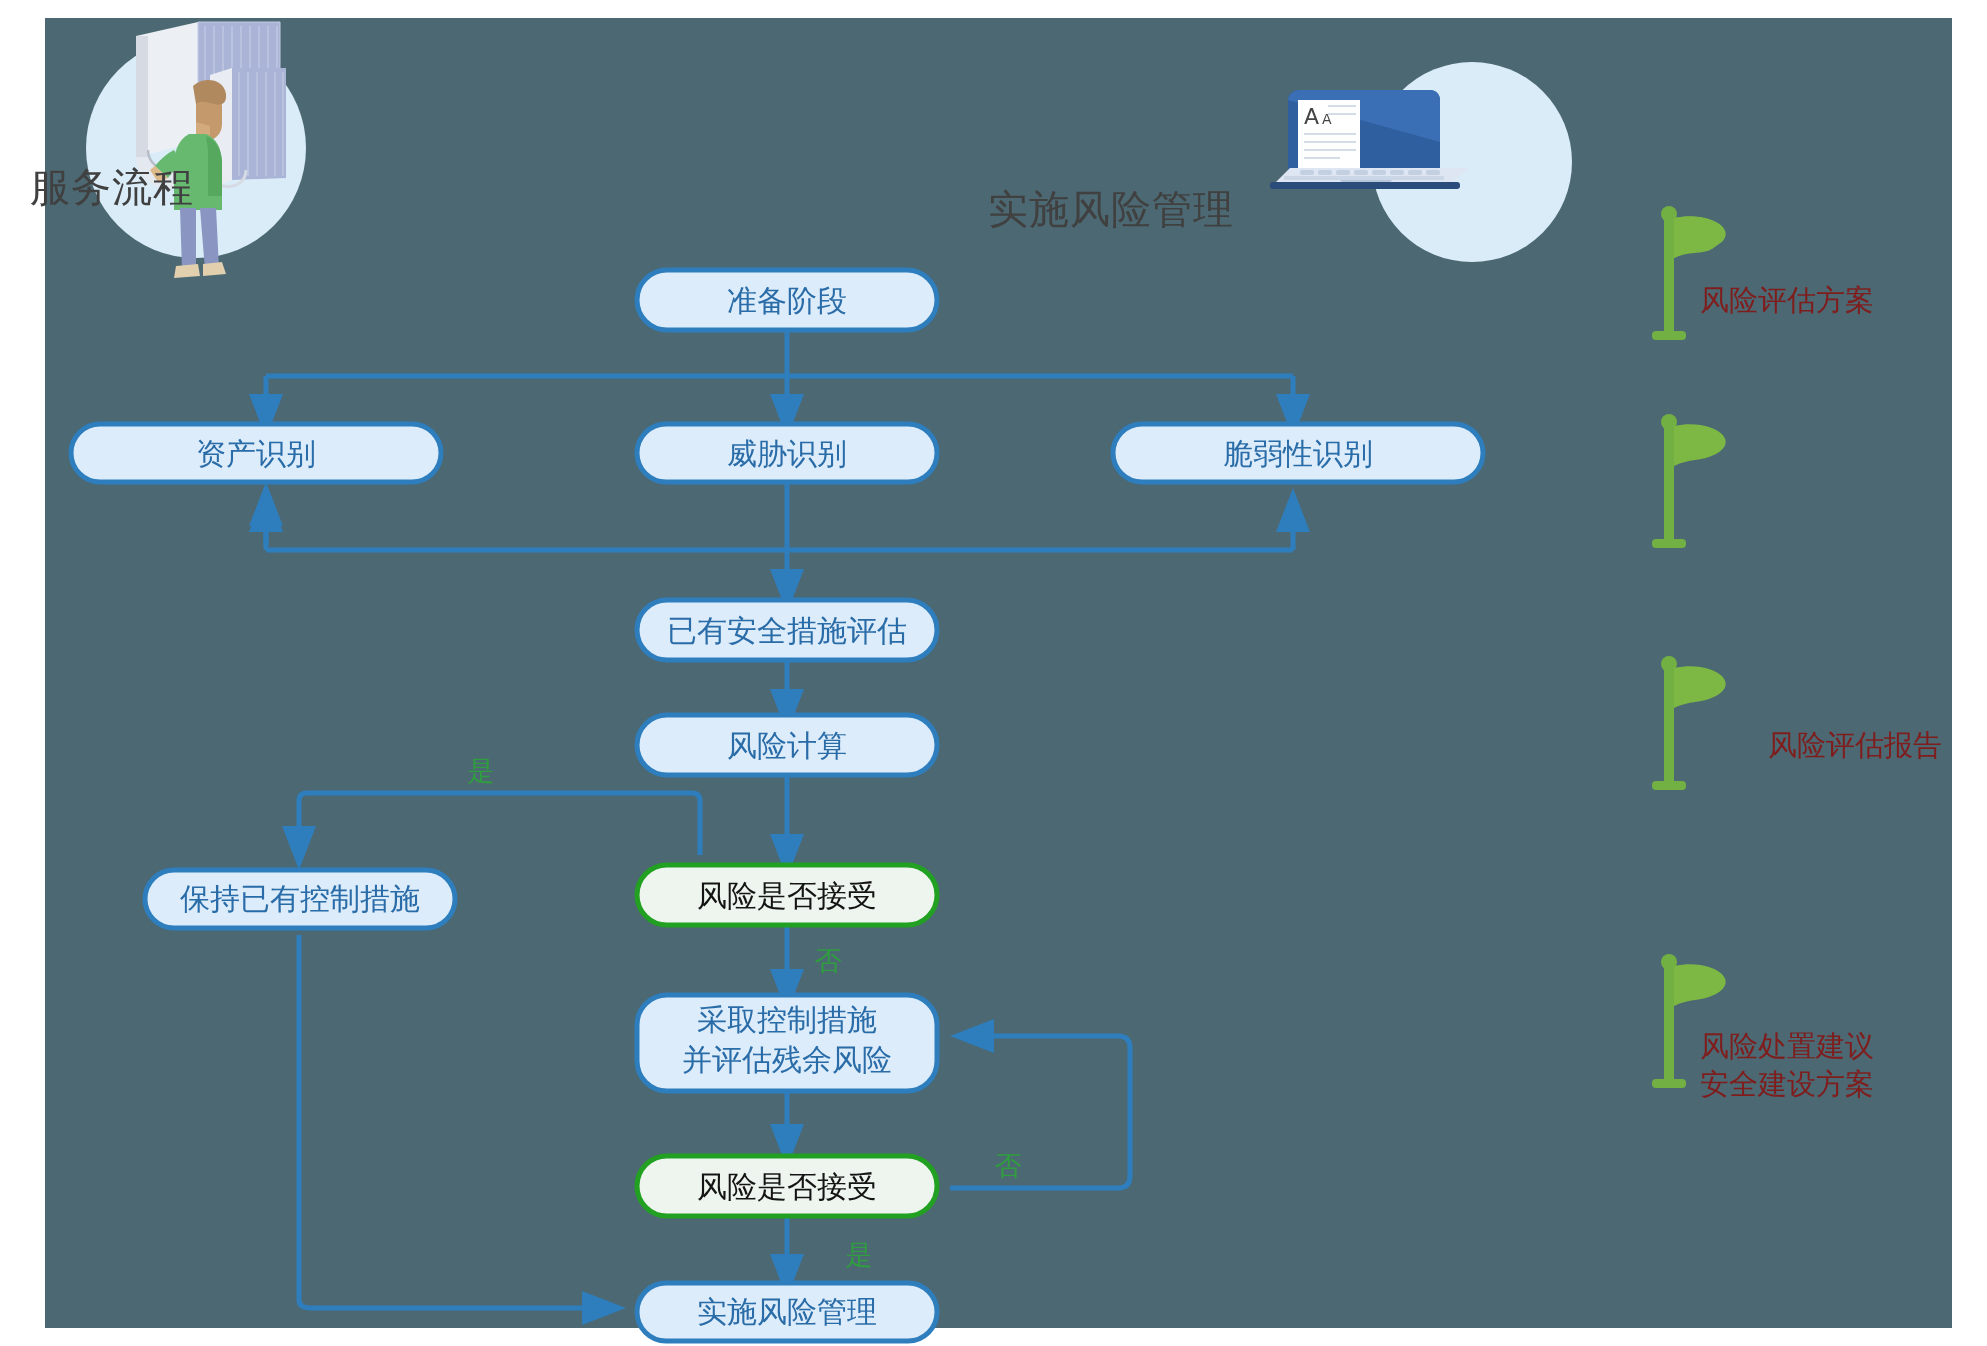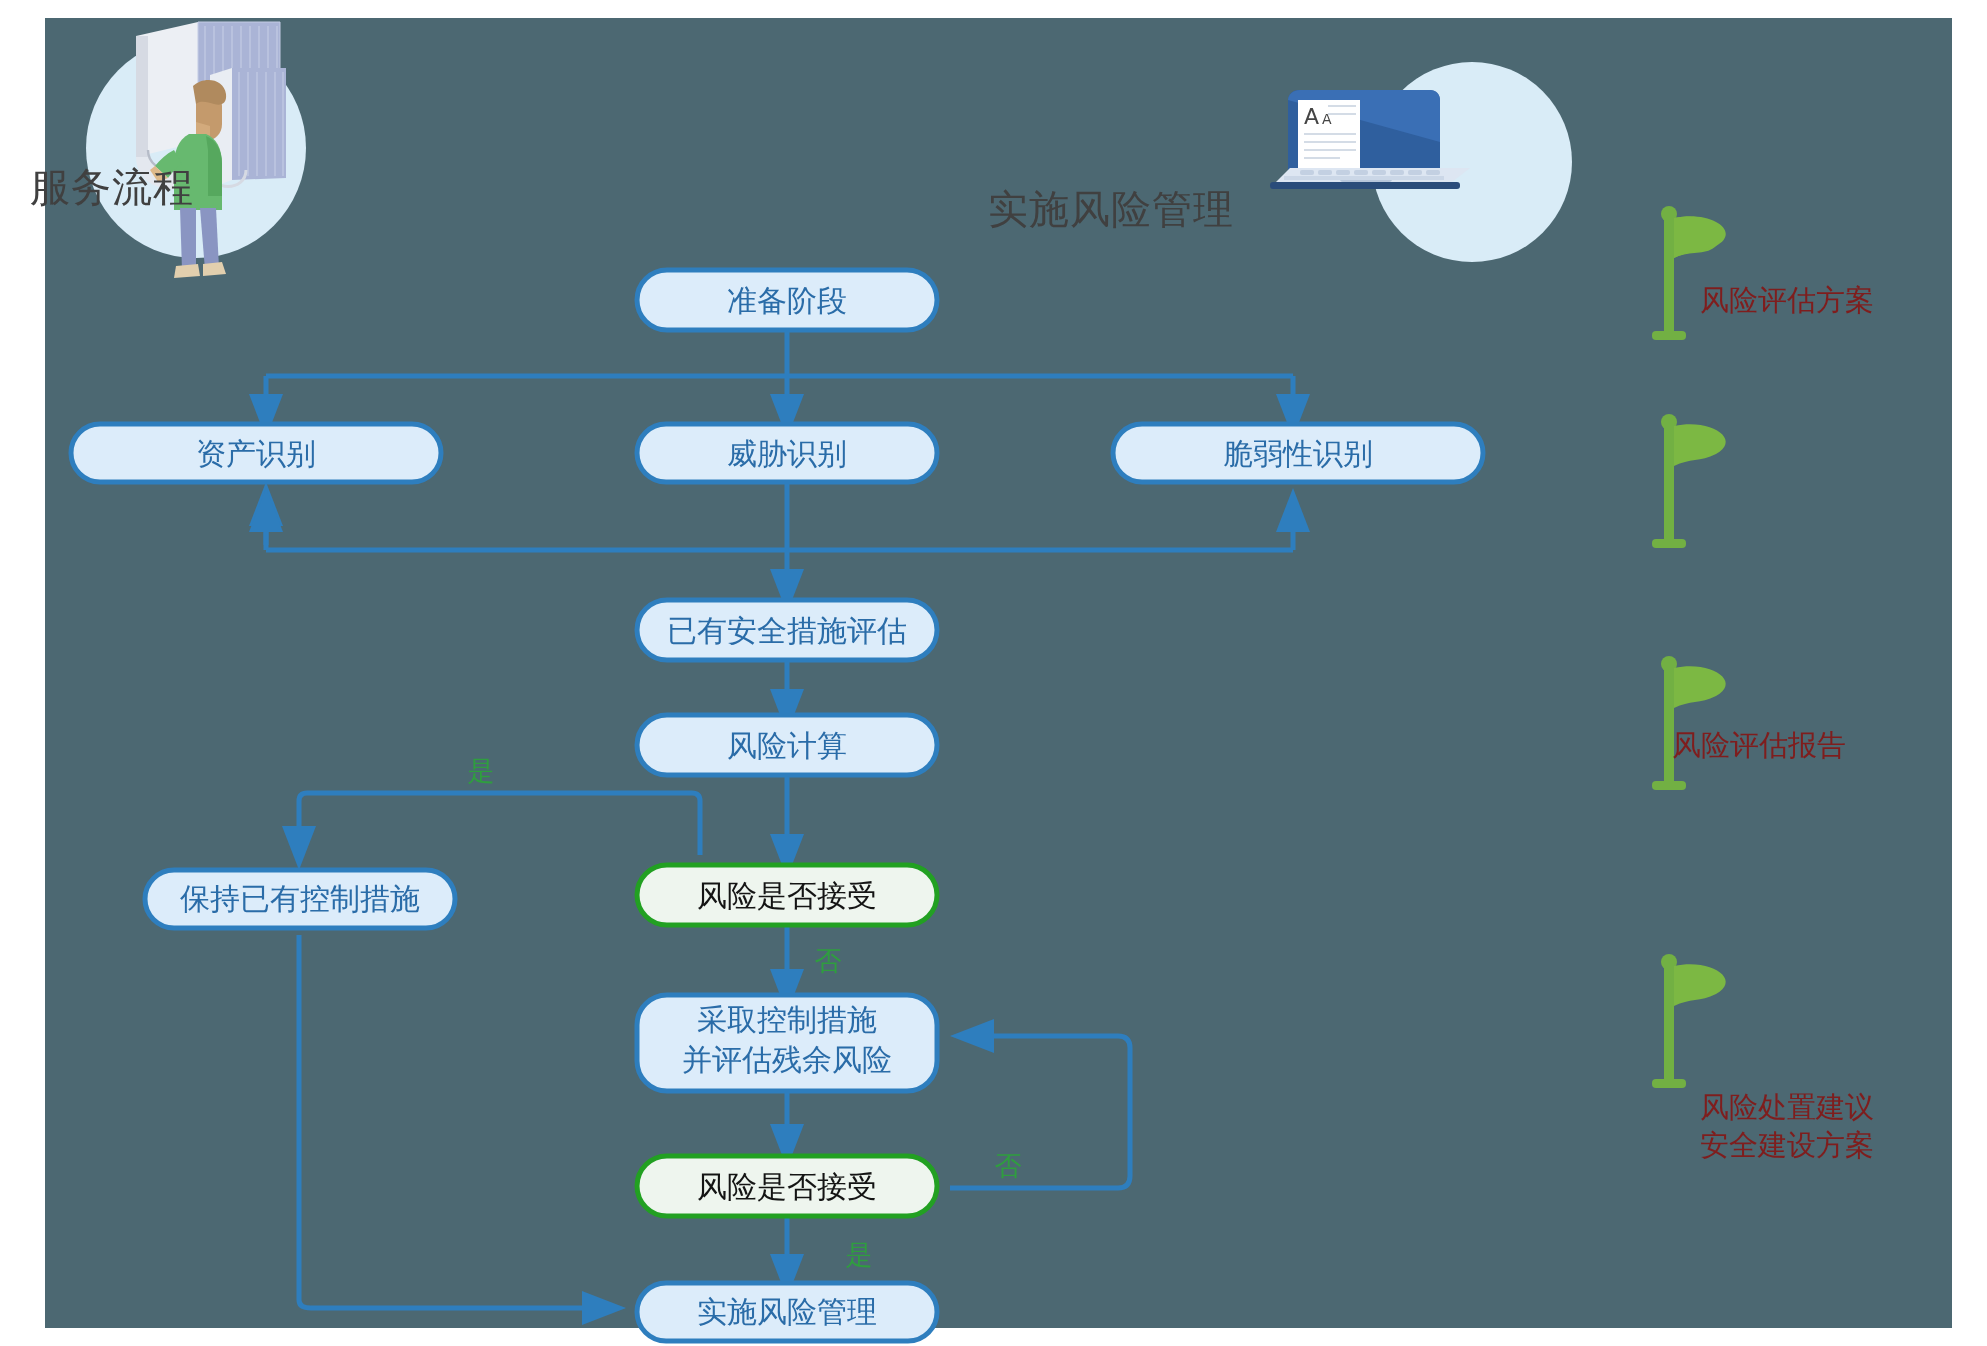--- a/index.html
+++ b/index.html
@@ -262,17 +262,17 @@
 
     <g>
       <circle cx="1669" cy="962" r="8" fill="#72b043"></circle>
       <rect x="1664" y="962" width="10" height="122" fill="#72b043"></rect>
       <rect x="1652" y="1079" width="34" height="9" rx="4" fill="#72b043"></rect>
       <path d="M1674 966 C1712 958 1742 980 1716 994 C1700 1002 1690 998 1674 1006 Z" fill="#7cb843"></path>
     </g>
   </svg>
 
   <div class="flag-label" style="left:1700px;top:281px;">风险评估方案</div>
-  <div class="flag-label" style="left:1672px;top:726px;text-align:right;">风险评估报告</div>
-  <div class="flag-label" style="left:1700px;top:1088px;">风险处置建议
+  <div class="flag-label" style="left:1768px;top:726px;text-align:right;">风险评估报告</div>
+  <div class="flag-label" style="left:1700px;top:1027px;">风险处置建议
 安全建设方案</div>
 
 </div>
 
 </body></html>

